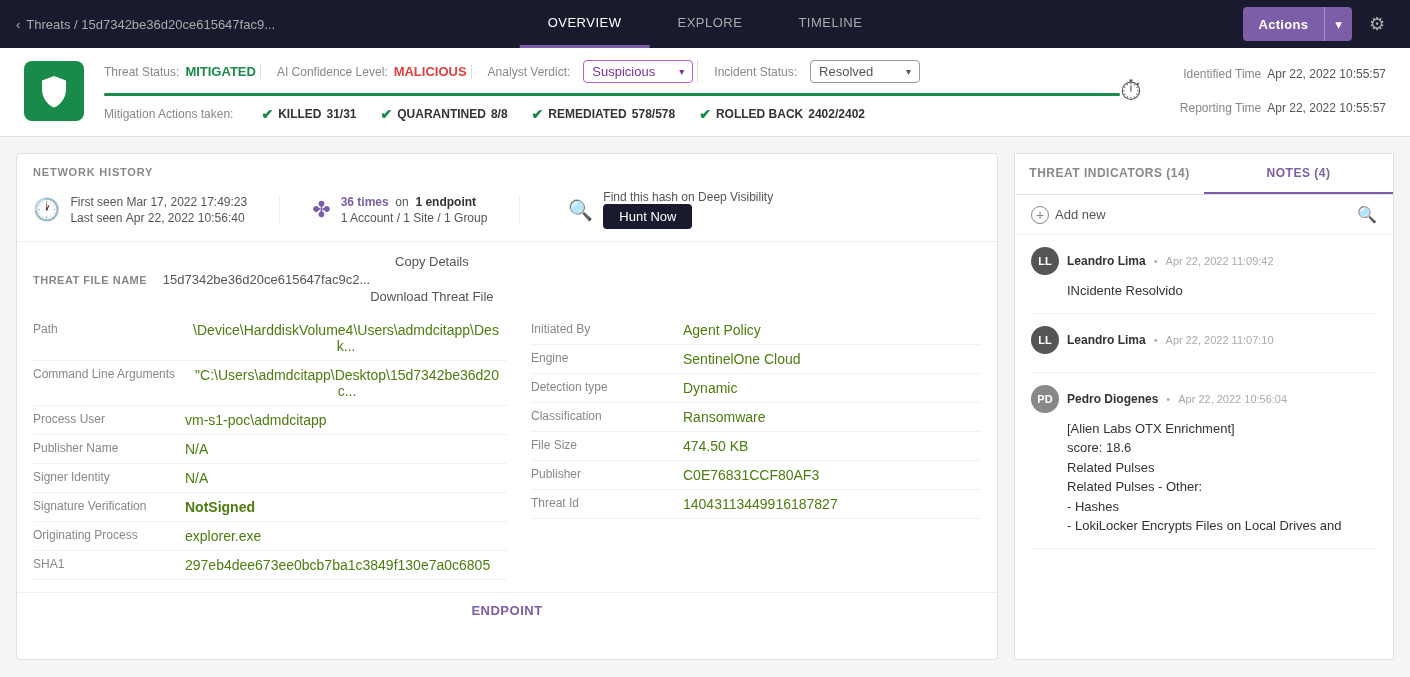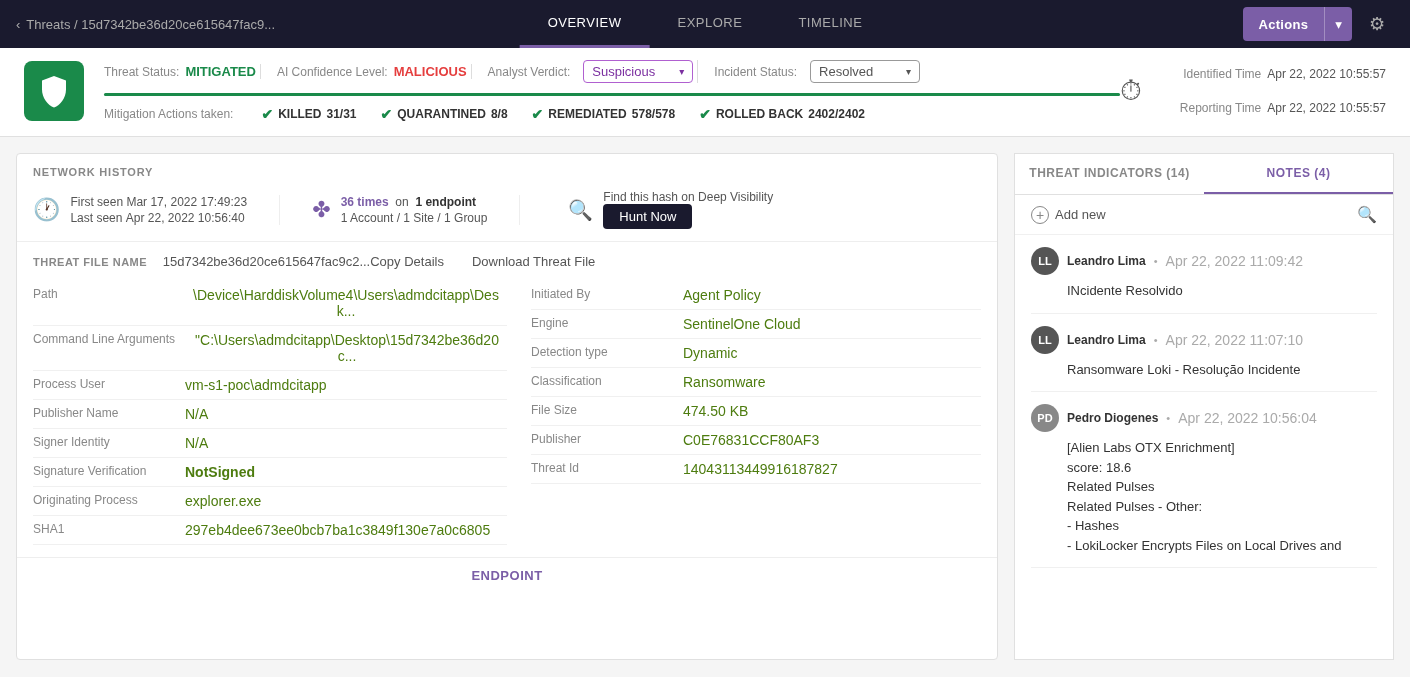--- a/index.html
+++ b/index.html
@@ -264,21 +264,21 @@
       padding: 12px 16px;
       border-bottom: 1px solid #eee;
     }
     .threat-file-header {
       display: flex;
       align-items: center;
       margin-bottom: 12px;
     }
     .threat-file-name-label { font-size: 11px; color: #888; font-weight: 600; text-transform: uppercase; letter-spacing: 0.5px; }
     .threat-file-name-value { font-size: 13px; color: #555; margin-left: 12px; }
-    .threat-actions { display: flex; gap: 28px; }
+    .threat-actions { display: flex; gap: 20px; flex-direction: column; }
     .threat-action-btn {
       background: none;
       border: none;
       color: #555;
       font-size: 13px;
       cursor: pointer;
       font-weight: 500;
     }
 
     .details-grid {
@@ -379,21 +379,21 @@
     }
     .note-avatar {
       width: 28px; height: 28px;
       border-radius: 50%;
       background: #555;
       display: flex; align-items: center; justify-content: center;
       color: #fff; font-size: 11px; font-weight: 600;
       flex-shrink: 0;
     }
     .note-author { font-size: 12px; font-weight: 600; color: #333; }
-    .note-date { font-size: 14px; color: #aaa; }
+    .note-date { font-size: 11px; color: #aaa; }
     .note-body { font-size: 13px; color: #333; line-height: 1.5; padding-left: 36px; }
   </style>
 </head>
 <body>
 
 <nav class="top-nav">
   <div class="breadcrumb">
     <span>‹</span>
     <span>Threats / 15d7342be36d20ce615647fac9...</span>
   </div>
@@ -638,21 +638,20 @@
         <div class="note-body">INcidente Resolvido</div>
       </div>
 
       <div class="note-item">
         <div class="note-header">
           <div class="note-avatar">LL</div>
           <span class="note-author">Leandro Lima</span>
           <span style="color:#aaa;font-size:11px;">•</span>
           <span class="note-date">Apr 22, 2022 11:07:10</span>
         </div>
-        <div class="note-body">Ransomware Loki - Resolução Incidente</div>
       </div>
 
       <div class="note-item">
         <div class="note-header">
           <div class="note-avatar" style="background:#888;">PD</div>
           <span class="note-author">Pedro Diogenes</span>
           <span style="color:#aaa;font-size:11px;">•</span>
           <span class="note-date">Apr 22, 2022 10:56:04</span>
         </div>
         <div class="note-body" style="white-space: pre-line;">[Alien Labs OTX Enrichment]

